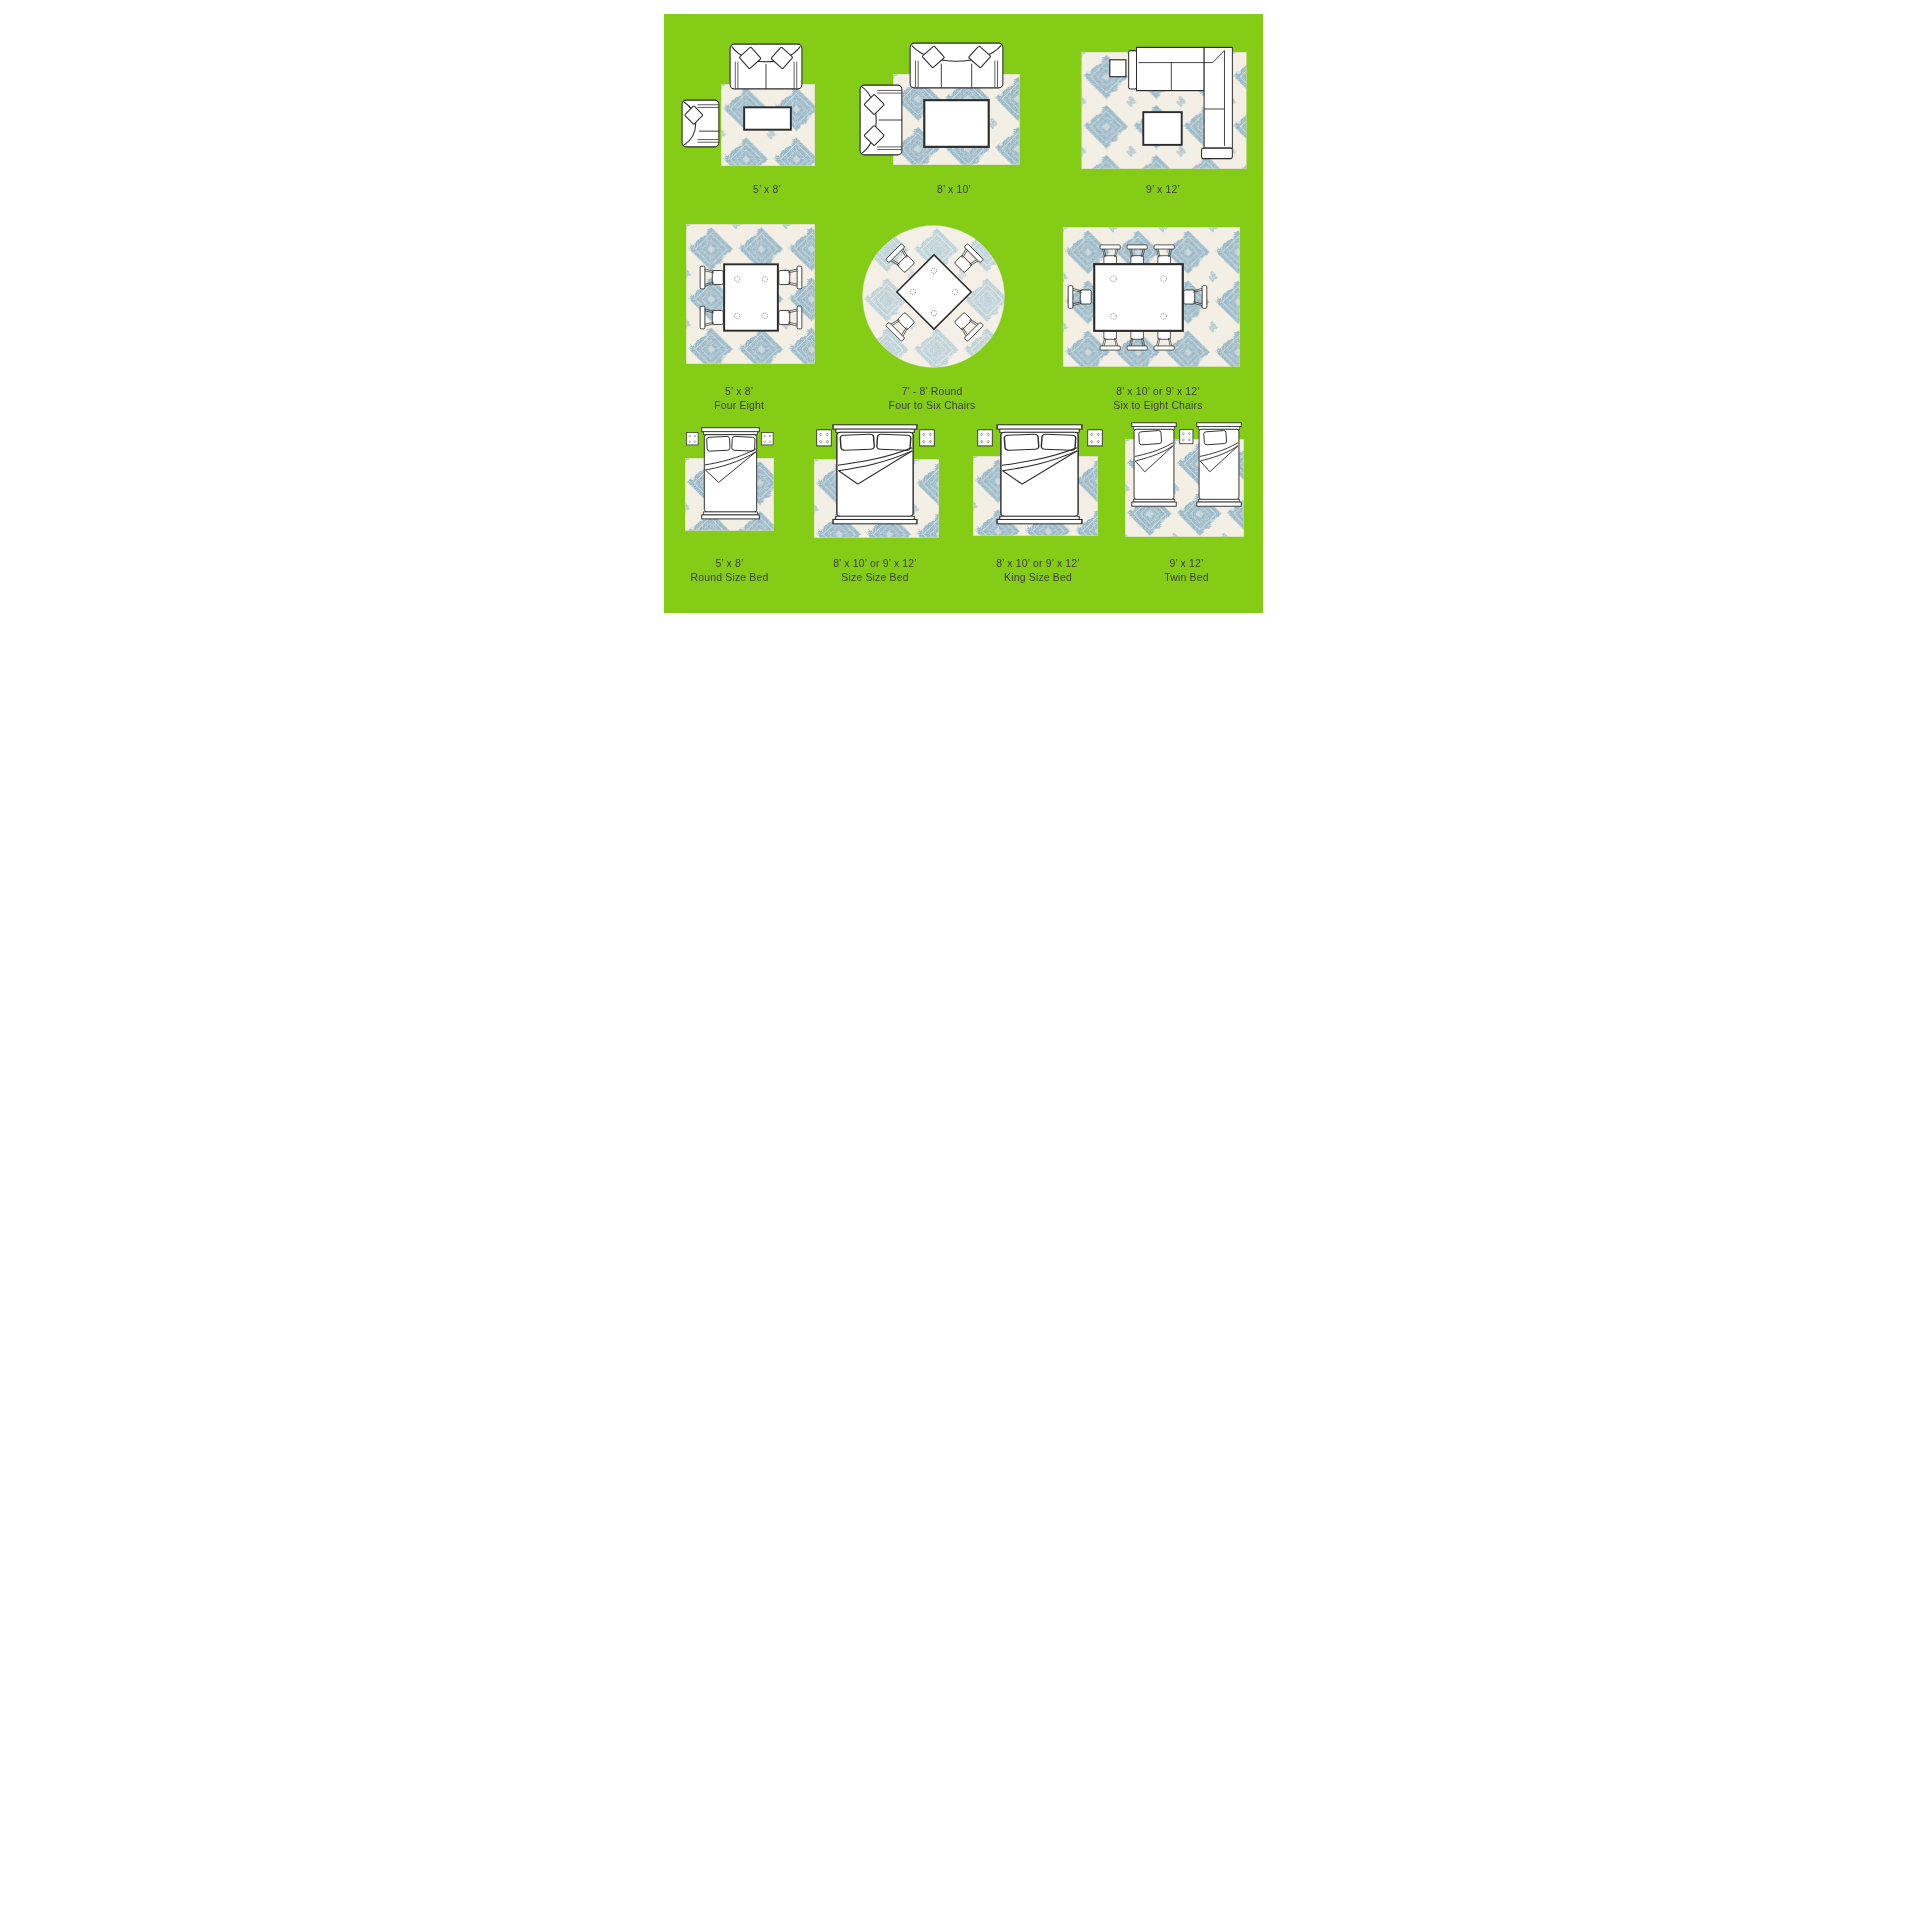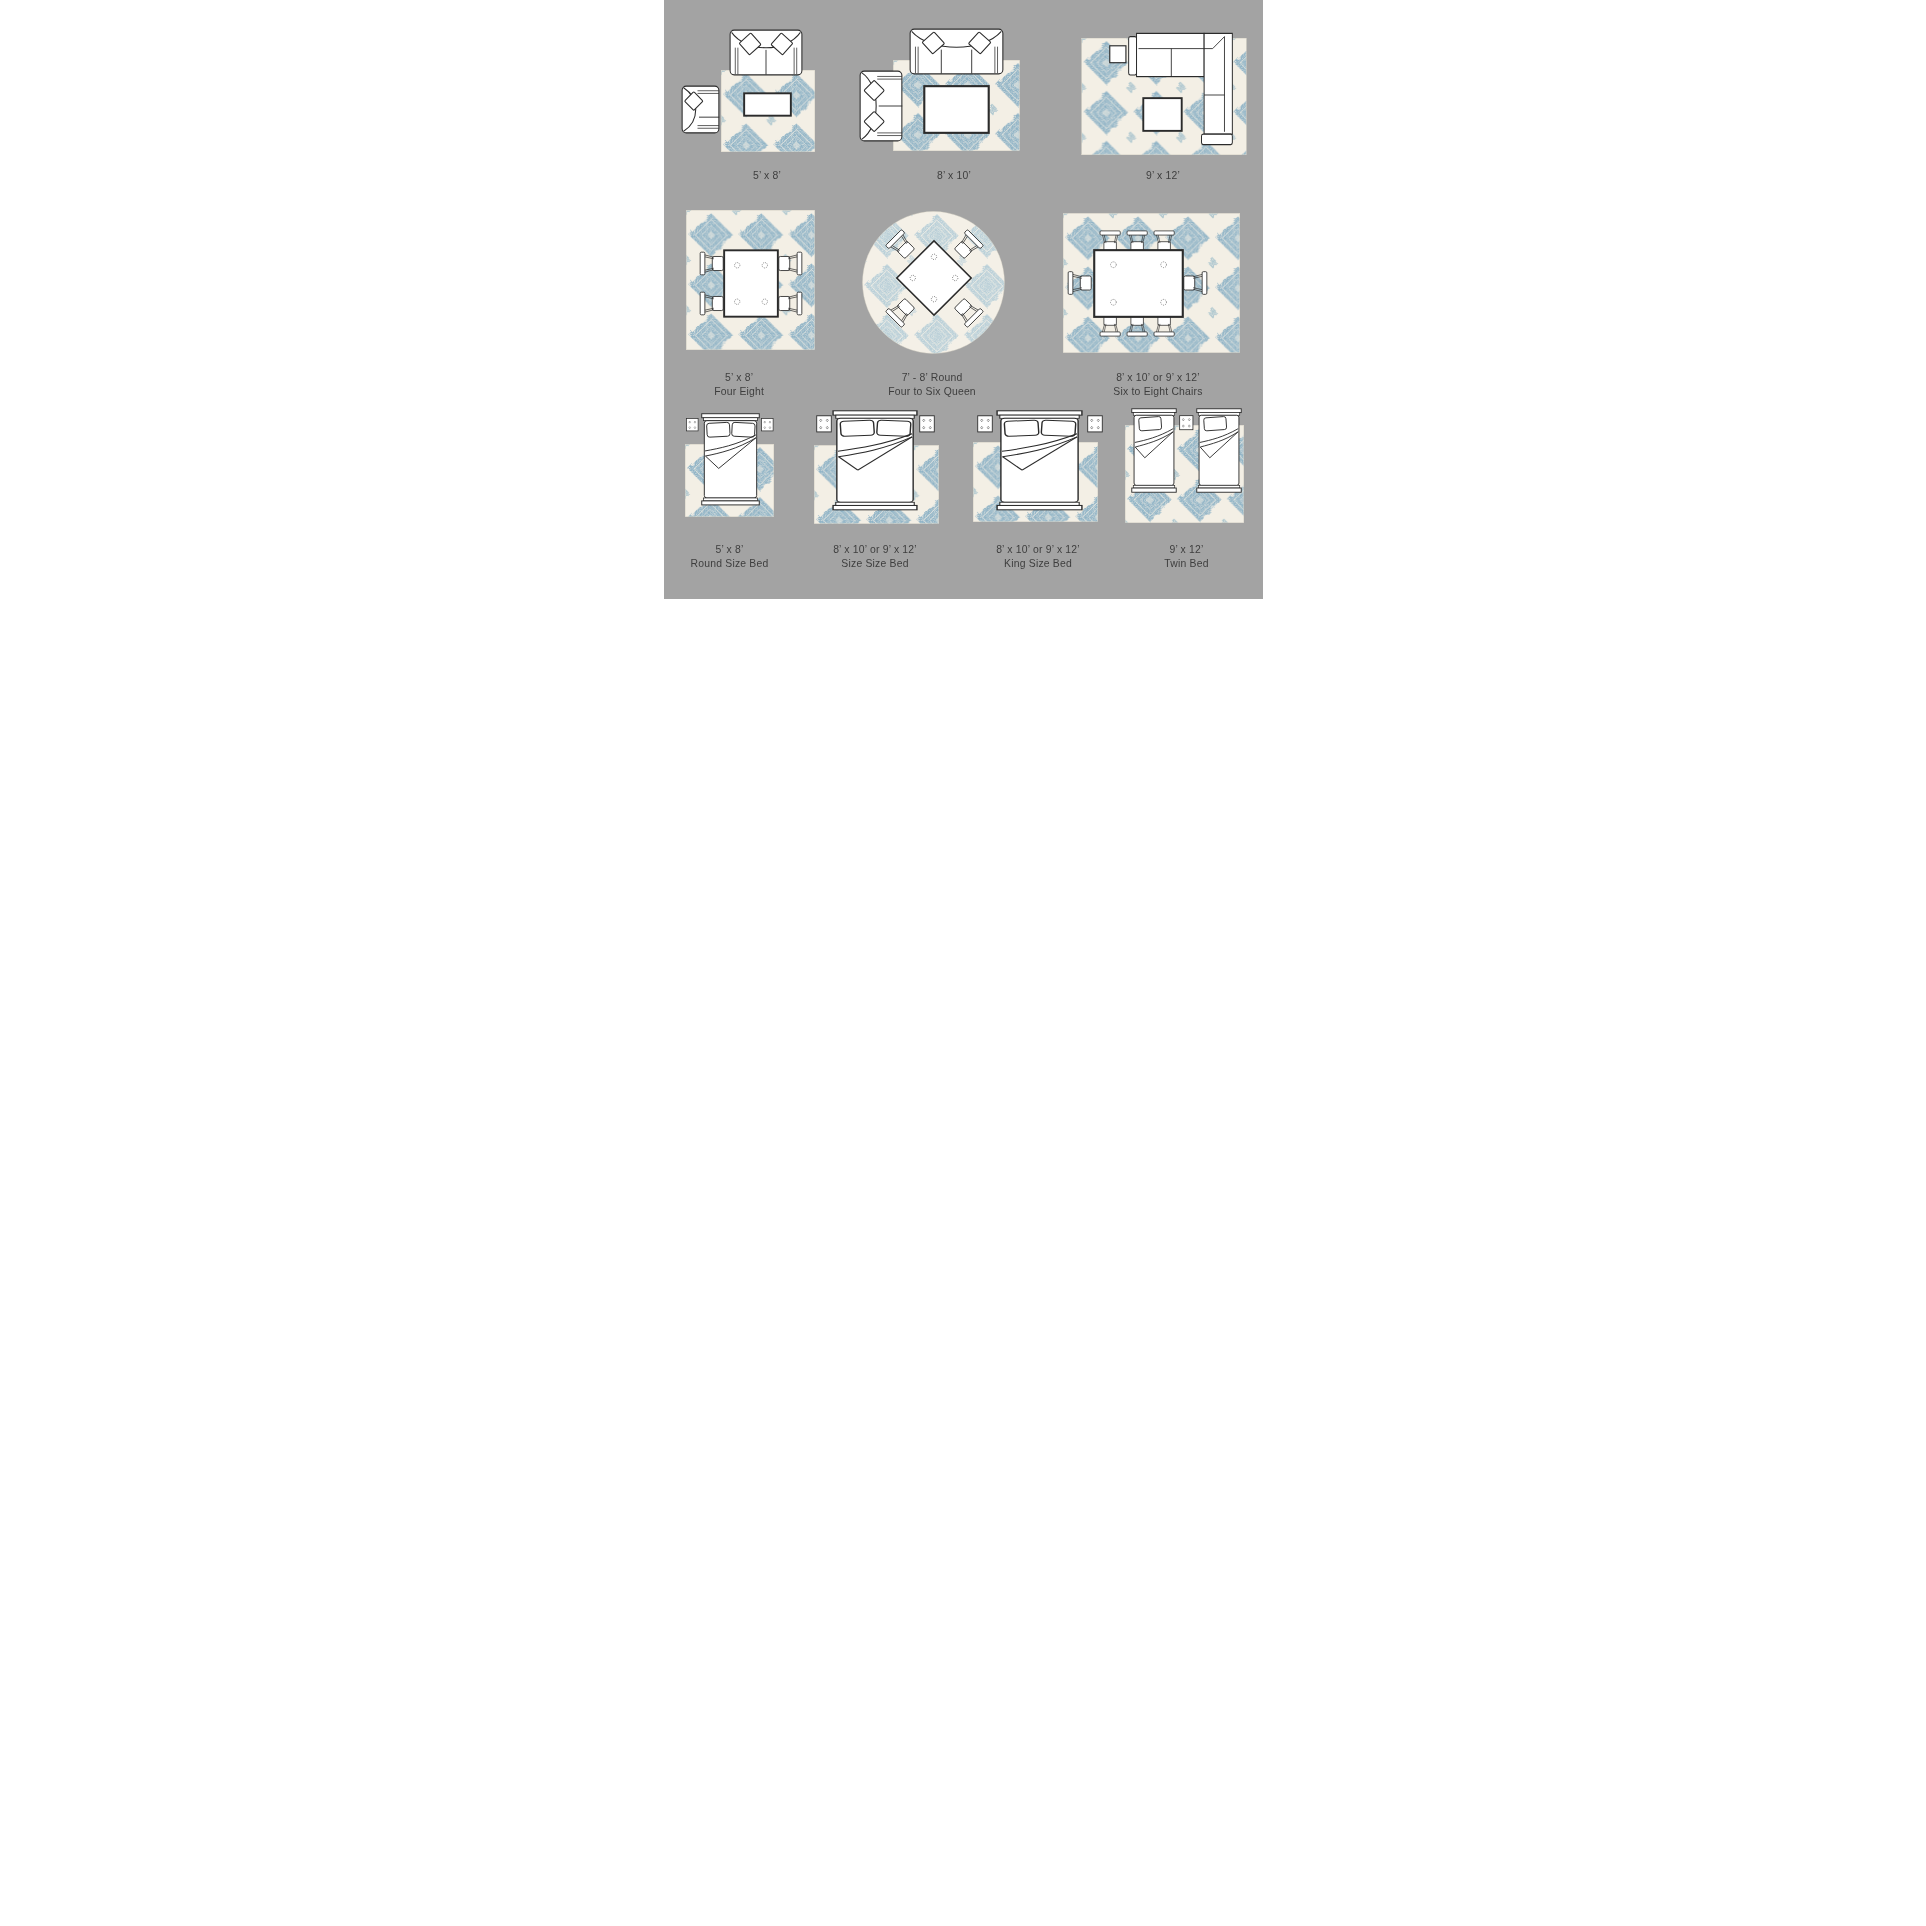--- a/index.html
+++ b/index.html
@@ -1,16 +1,16 @@
 <!DOCTYPE html>
 <html style="font-size:6.2px"><head>
 <meta charset="utf-8">
 <style>
   html,body{margin:0;padding:0;background:#ffffff;}
-  .canvas{position:relative;width:599px;height:599px;background:#a3a3a3;margin:0 auto;overflow:hidden;
+  .canvas{position:relative;width:599px;height:599px;background:#84cc16;margin:14px auto;overflow:hidden;
           font-family:"Liberation Sans",sans-serif;}
   svg.abs{position:absolute;overflow:visible;display:block;}
   .lbl{position:absolute;font-size:10.4px;line-height:13.5px;color:#3e3e3e;text-align:center;letter-spacing:0.2px;}
   .defs{position:absolute;width:0;height:0;}
 </style>
 </head>
 <body>
 
 <div class="canvas">
 
@@ -343,21 +343,21 @@
   <div class="lbl" style="left:430px;top:169px;width:139px">
     <div>9’ x 12’</div>
   </div>
 
   <div class="lbl" style="left:6.2px;top:371px;width:139px">
     <div>5’ x 8’</div>
     <div>Four Eight</div>
   </div>
   <div class="lbl" style="left:199px;top:371px;width:139px">
     <div>7’ - 8’ Round</div>
-    <div>Four to Six Queen</div>
+    <div>Four to Six Chairs</div>
   </div>
   <div class="lbl" style="left:425px;top:371px;width:139px">
     <div>8’ x 10’ or 9’ x 12’</div>
     <div>Six to Eight Chairs</div>
   </div>
 
   <div class="lbl" style="left:8px;top:543px;width:116px">
     <div>5’ x 8’</div>
     <div>Round Size Bed</div>
   </div>

